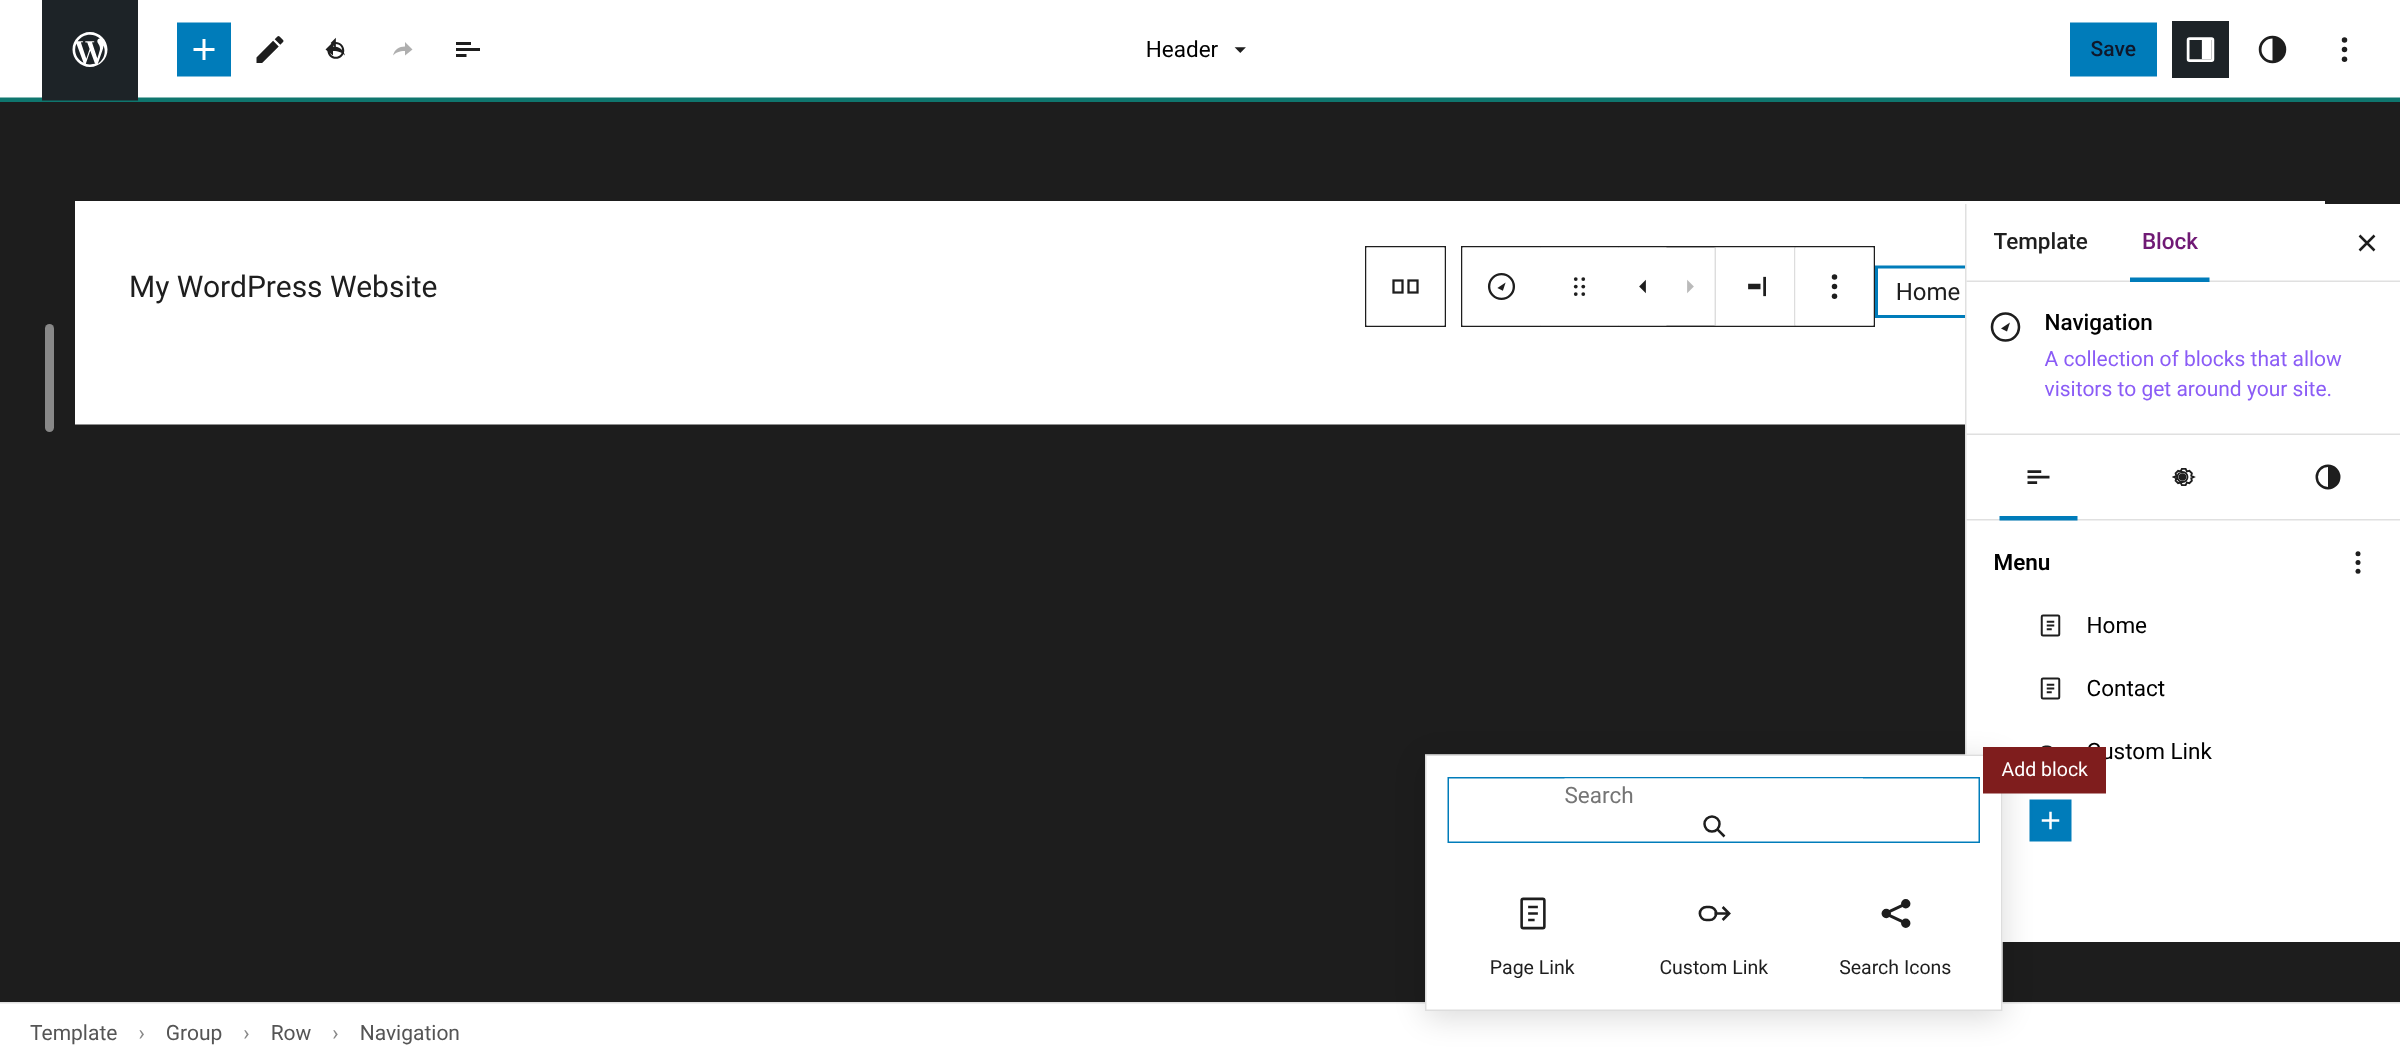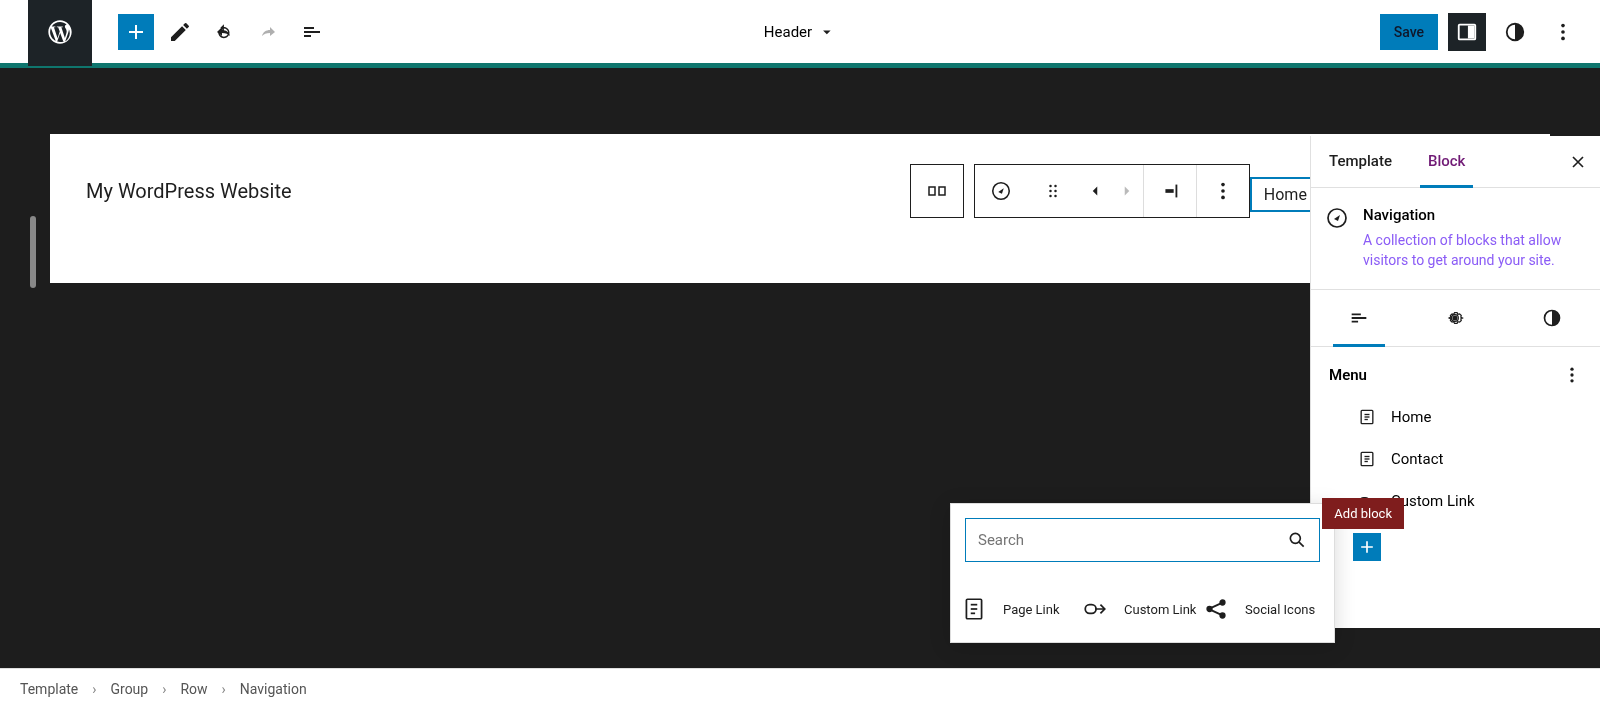--- a/index.html
+++ b/index.html
@@ -1,19 +1,19 @@
 <!DOCTYPE html>
 <html><head>
 <meta charset="utf-8">
 <style>
 * { margin: 0; padding: 0; box-sizing: border-box; font-family: -apple-system, BlinkMacSystemFont, "Segoe UI", Roboto, sans-serif; }
 body { width: 1600px; height: 708px; overflow: hidden; background: #fff; position: relative; }
 
 
-.topbar { position: absolute; top: 0; left: 0; right: 0; height: 68px; display: flex; align-items: center; border-bottom: 5px solid #0f766e; padding-left: 28px; }
+.topbar { position: absolute; top: 0; left: 0; right: 0; height: 68px; display: flex; align-items: center; border-bottom: 3px solid #0f766e; padding-left: 28px; }
 .wp-logo { width: 64px; height: 68px; background: #1d2327; display: flex; align-items: center; justify-content: center; }
 .wp-logo svg { fill: #fff; }
 .toolbar-left { display: flex; align-items: center; padding-left: 26px; gap: 8px; }
 .btn-primary { width: 36px; height: 36px; background: #007cba; color: #fff; border: none; display: flex; align-items: center; justify-content: center; cursor: pointer; }
 .tool-btn { width: 36px; height: 36px; background: transparent; border: none; display: flex; align-items: center; justify-content: center; cursor: pointer; }
 .tool-btn.disabled { opacity: 0.35; }
 .topbar-center { position: absolute; left: 50%; transform: translateX(-50%); display: flex; align-items: center; gap: 6px; font-size: 15px; }
 .toolbar-right { margin-left: auto; display: flex; align-items: center; gap: 10px; padding-right: 18px; }
 .save-btn { background: #007cba; color: #0f172a; border: none; padding: 10px 14px; font-size: 14px; font-weight: 500; cursor: pointer; }
 .icon-box { width: 38px; height: 38px; display: flex; align-items: center; justify-content: center; background: #1d2327; cursor: pointer; }
@@ -58,24 +58,24 @@
 .menu-section { padding: 18px; }
 .menu-header { display: flex; align-items: center; justify-content: space-between; margin-bottom: 14px; }
 .menu-title { font-size: 15px; font-weight: 600; }
 .menu-list { display: flex; flex-direction: column; gap: 6px; padding-left: 24px; }
 .menu-item { display: flex; align-items: center; gap: 14px; padding: 8px 4px; font-size: 15px; }
 .add-block-btn { width: 28px; height: 28px; background: #007cba; display: flex; align-items: center; justify-content: center; margin-top: 14px; margin-left: 24px; cursor: pointer; }
 .tooltip { position: absolute; background: #7f1d1d; color: #fff; font-size: 13px; padding: 8px 12px; white-space: nowrap; top: 498px; right: 196px; z-index: 40; }
 
 
 .inserter { position: absolute; top: 503px; left: 950px; width: 385px; background: #fff; border: 1px solid #ddd; box-shadow: 0 4px 20px rgba(0,0,0,.15); z-index: 30; }
-.inserter-search { margin: 14px; border: 1.5px solid #007cba; display: flex; align-items: center; padding: 0 12px; height: 44px; }
+.inserter-search { margin: 14px; border: 1.5px solid #007cba; display: flex; align-items: center; padding: 0 12px; height: 44px; flex-direction: column; }
 .inserter-search input { flex: 1; border: none; outline: none; font-size: 15px; }
 .inserter-grid { display: flex; padding: 20px 10px; }
-.inserter-item { flex: 1; display: flex; flex-direction: row; align-items: center; gap: 16px; cursor: pointer; }
+.inserter-item { flex: 1; display: flex; flex-direction: column; align-items: center; gap: 16px; cursor: pointer; }
 .inserter-label { font-size: 13px; color: #1e1e1e; }
 
 
 .breadcrumb { position: absolute; bottom: 0; left: 0; right: 0; height: 40px; background: #fff; border-top: 1px solid #e0e0e0; display: flex; align-items: center; padding: 0 20px; font-size: 14px; color: #555; gap: 14px; }
 .bc-sep { color: #888; }
 </style>
 </head>
 <body>
 
 <div class="topbar">
@@ -331,21 +331,21 @@
       <span class="inserter-label">Custom Link</span>
     </div>
     <div class="inserter-item">
       <svg width="26" height="26" viewBox="0 0 24 24" fill="none" stroke="#1e1e1e" stroke-width="1.8">
           <circle cx="6" cy="12" r="2" fill="#1e1e1e"></circle>
           <circle cx="18" cy="6" r="2" fill="#1e1e1e"></circle>
           <circle cx="18" cy="18" r="2" fill="#1e1e1e"></circle>
           <line x1="7.5" y1="11" x2="16" y2="7"></line>
           <line x1="7.5" y1="13" x2="16" y2="17"></line>
         </svg>
-      <span class="inserter-label">Social Icons</span>
+      <span class="inserter-label">Search Icons</span>
     </div>
   </div>
 </div>
 
 <div class="breadcrumb">
   <span>Template</span>
   <span class="bc-sep">›</span>
   <span>Group</span>
   <span class="bc-sep">›</span>
   <span>Row</span>

